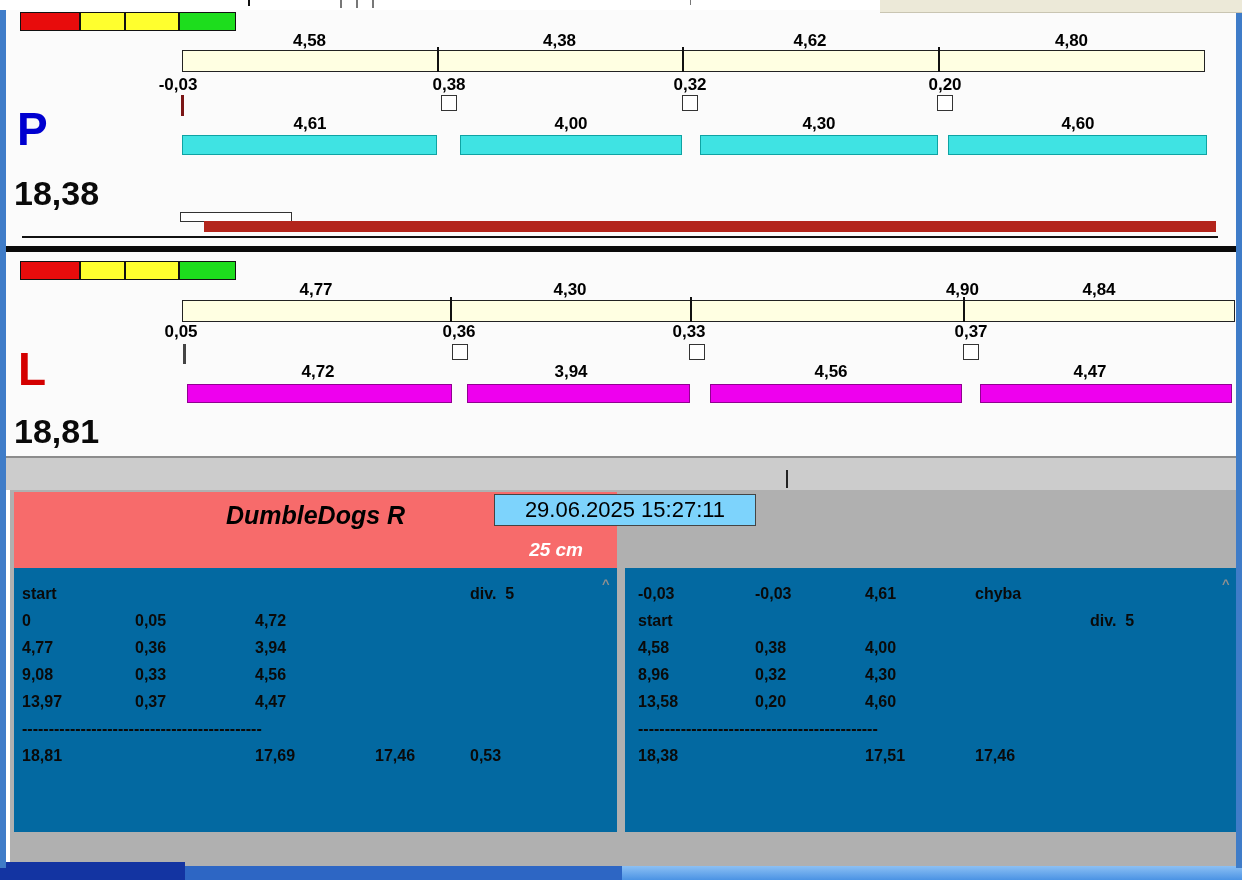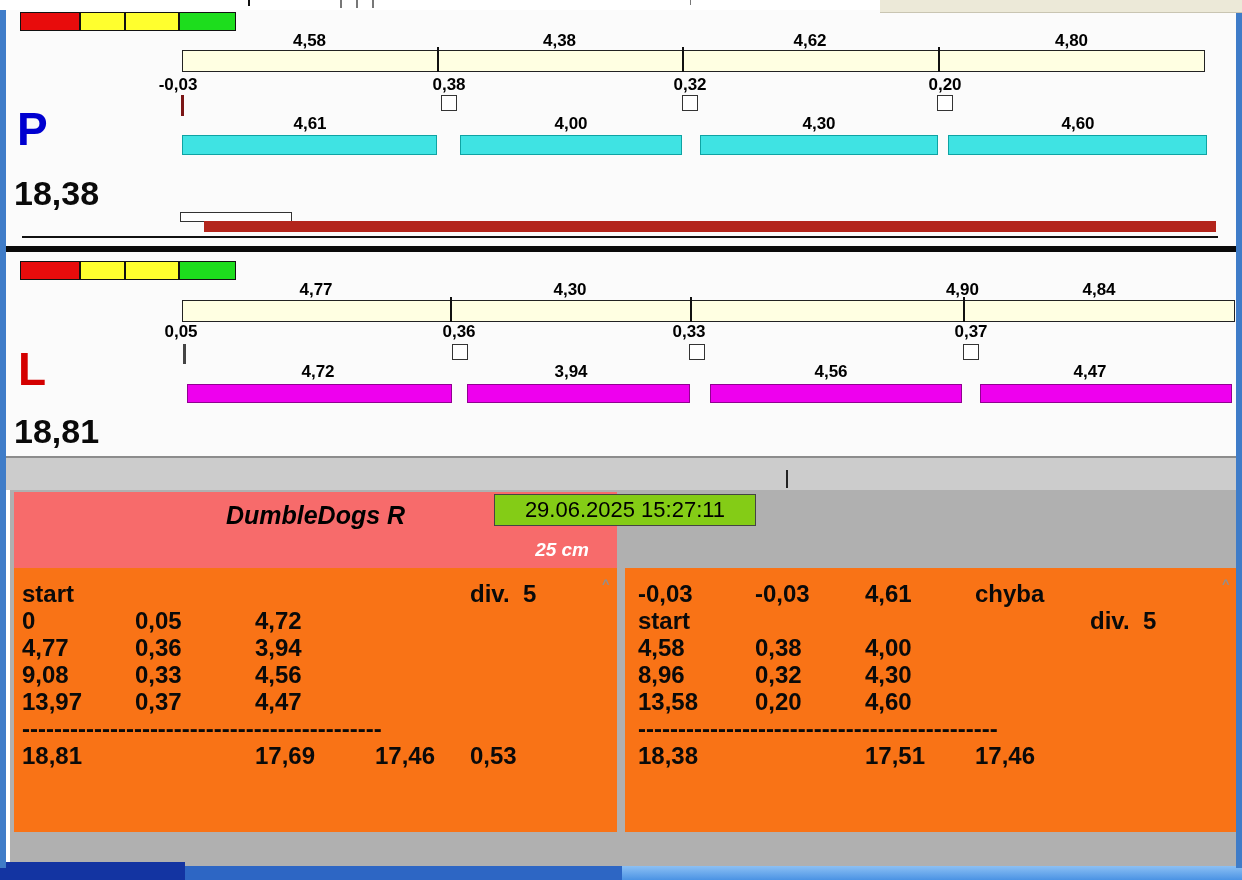--- a/index.html
+++ b/index.html
@@ -38,23 +38,23 @@
   .band-caret { position:absolute; left:786px; top:468px; width:2px; height:18px; background:#222; }
 
   
   .bottom-frame { position:absolute; left:10px; top:490px; width:1228px; height:378px; background:#b0b0b0; }
   .team-header { position:absolute; top:492px; height:76px;font-style:italic; }
   .team-header.red { left:14px; width:603px; background:#f76b6b; }
   .team-header.blue { left:625px; width:611px; background:#6a6af0; }
   .header-title { font-size:25px; font-weight:bold; color:#000; text-align:center; padding-top:9px; }
   .header-members { position:absolute; bottom:8px; font-size:15px; font-weight:bold; color:#fff; text-align:center; }
   .header-height { position:absolute; bottom:7px; font-size:19px; font-weight:bold; color:#fff; }
-  .datetime-box { position:absolute; left:494px; top:494px; width:262px; height:32px; background:#84cc16; border:1px solid #444;
+  .datetime-box { position:absolute; left:494px; top:494px; width:262px; height:32px; background:#7dd3fc; border:1px solid #444;
                   font-size:22px; color:#000; text-align:center; line-height:30px; z-index:8; }
-  .content { position:absolute; top:568px; height:264px; background:#f97316; font-size:24px; font-weight:bold; color:#0a0a0a; overflow:hidden; }
+  .content { position:absolute; top:568px; height:264px; background:#0369a1; font-size:16px; font-weight:bold; color:#0a0a0a; overflow:hidden; }
   .content.left { left:14px; width:603px; padding:12px 0 0 8px; }
   .content.right { left:625px; width:611px; padding:12px 0 0 13px; }
   .trow { display:grid; grid-template-columns:var(--cols); line-height:27px; }
   .tcell { white-space:pre; overflow:visible; }
   .caret { position:absolute; color:#909090; font-size:13px; font-weight:bold; z-index:9; }
 
   
   .bottom-strip { position:absolute; left:0; bottom:0; width:1242px; height:14px; background:#2d66c4; }
   .bottom-navy { position:absolute; left:0; bottom:0; width:185px; height:18px; background:#1334a2; }
   .bottom-grad { position:absolute; left:622px; bottom:0; width:620px; height:14px; background:linear-gradient(180deg,#8cc0f4,#4b93e4); }
@@ -165,21 +165,21 @@
   <div class="lane-total" style="left:14px;top:414px;">18,81</div>
 
   <div class="gray-band">
     <div class="band-caret" style="left:780px;top:12px;position:absolute;"></div>
   </div>
 
   <div class="bottom-frame"></div>
 
   <div class="team-header red">
     <div class="header-title">DumbleDogs R</div>
-    <div class="header-height" style="right:28px;">25 cm</div>
+    <div class="header-height" style="right:34px;">25 cm</div>
   </div>
 
 
   <div class="datetime-box">29.06.2025 15:27:11</div>
 
   <div class="content left" style="--cols:113px 120px 120px 95px 1fr;">
       <div class="trow">
         <span class="tcell">start</span>
         <span class="tcell"></span>
         <span class="tcell"></span>

